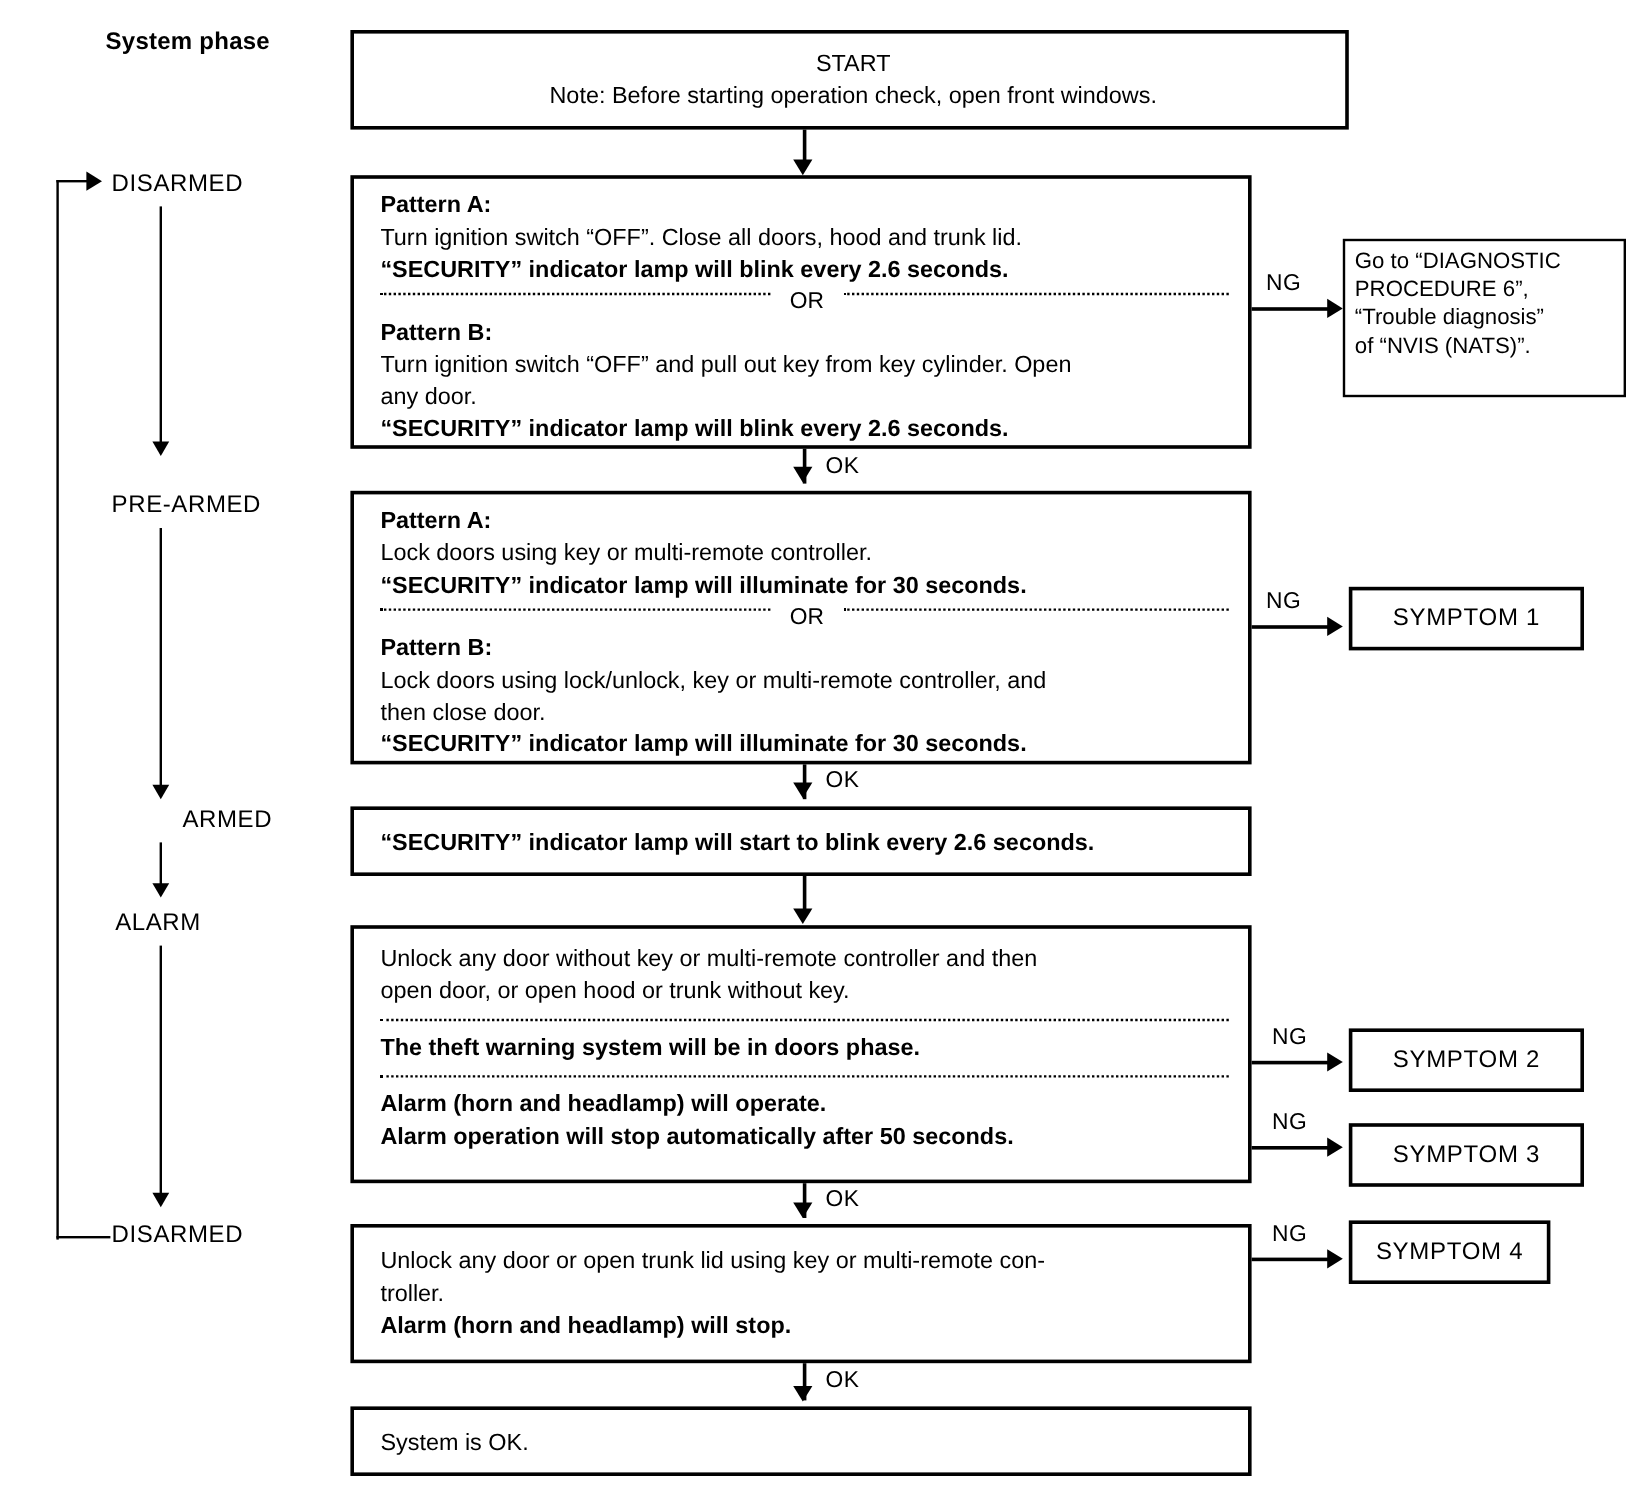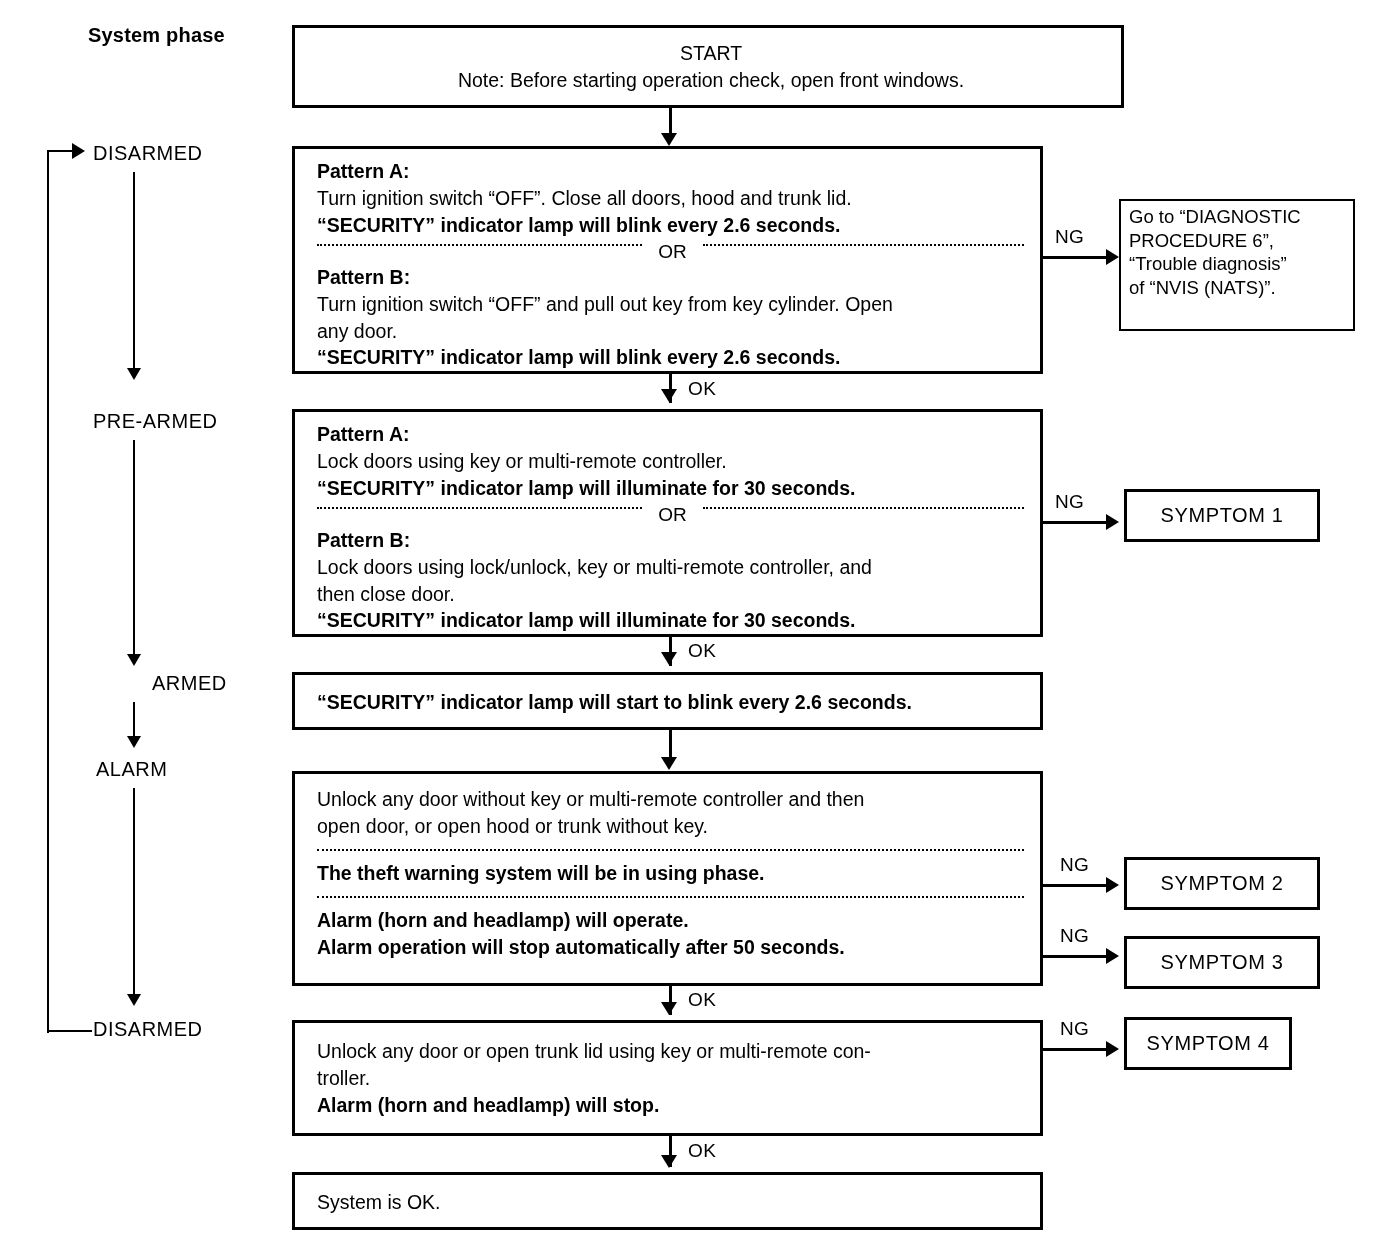--- a/index.html
+++ b/index.html
@@ -251,21 +251,21 @@
   </div>
 
   <div class="vline" style="left:669px; top:730px; height:33px;"></div>
   <div class="arrow-down" style="left:661px; top:757px;"></div>
 
   <div class="box" style="left:292px; top:771px; width:751px; height:215px;">
     <div class="box-inner" style="padding-top:12px;">
       <div>Unlock any door without key or multi-remote controller and then</div>
       <div>open door, or open hood or trunk without key.</div>
       <div class="dot-rule"></div>
-      <div class="b">The theft warning system will be in using phase.</div>
+      <div class="b">The theft warning system will be in doors phase.</div>
       <div class="dot-rule"></div>
       <div class="b">Alarm (horn and headlamp) will operate.</div>
       <div class="b">Alarm operation will stop automatically after 50 seconds.</div>
     </div>
   </div>
 
   <div class="hline" style="left:1043px; top:884px; width:66px;"></div>
   <div class="arrow-right" style="left:1106px; top:877px;"></div>
   <div class="edge-label" style="left:1060px; top:854px;">NG</div>
 

